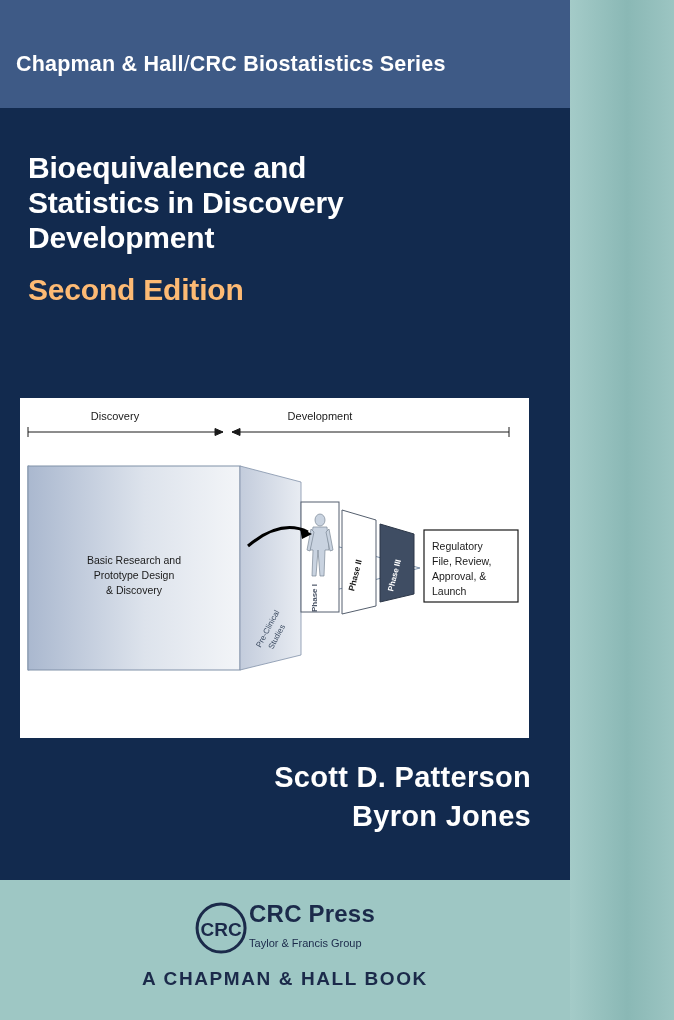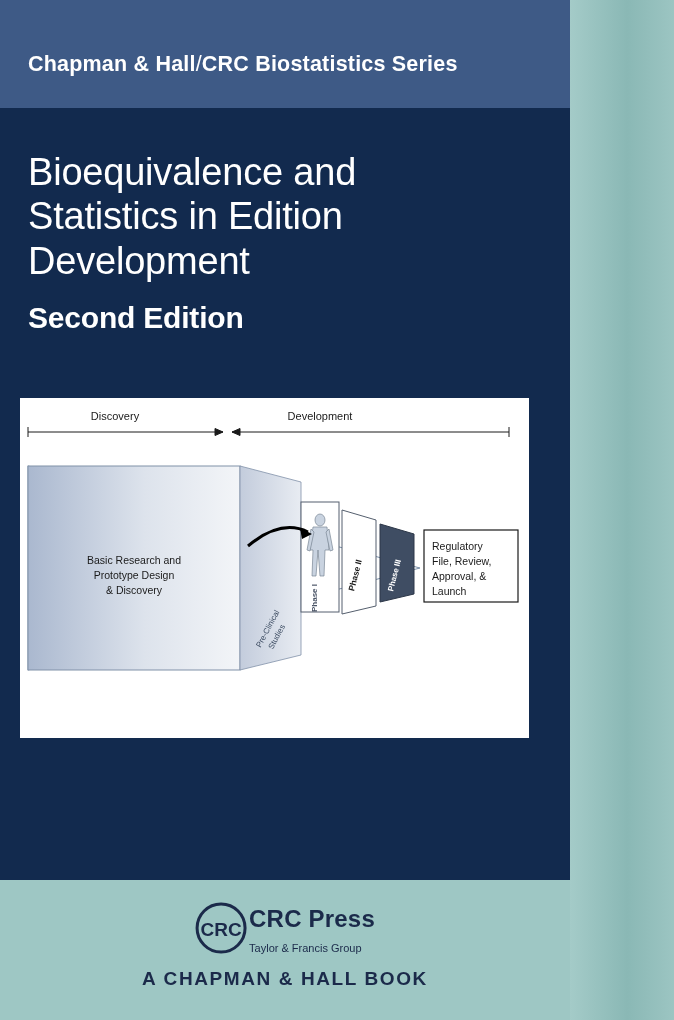--- a/index.html
+++ b/index.html
@@ -45,21 +45,21 @@
   .series-band {
     position: absolute;
     left: 0;
     top: 0;
     width: 570px;
     height: 108px;
     background: #3e5a86;
   }
   .series-text {
     position: absolute;
-    left: 28px;
+    left: 16px;
     top: 52px;
     font-size: 21.5px;
     font-weight: bold;
     color: #ffffff;
     letter-spacing: 0.2px;
     white-space: nowrap;
   }
   .series-text .thin { font-weight: normal; }
 
   
@@ -72,31 +72,31 @@
     background: #122a4e;
   }
 
   .title-block {
     position: absolute;
     left: 28px;
     top: 42px;
     width: 520px;
   }
   .title-line {
-    font-size: 38px;
-    font-weight: normal;
+    font-size: 30px;
+    font-weight: bold;
     color: #ffffff;
     line-height: 1.17;
     letter-spacing: -0.2px;
   }
   .subtitle {
     margin-top: 18px;
     font-size: 30px;
     font-weight: bold;
-    color: #ffffff;
+    color: #fdba74;
     letter-spacing: -0.2px;
   }
 
   
   .figure {
     position: absolute;
     left: 20px;
     top: 290px;
     width: 509px;
     height: 340px;
@@ -127,21 +127,21 @@
     width: 570px;
     height: 140px;
     background: #9ec7c4;
   }
   .crc-logo-wrap {
     position: absolute;
     left: 50%;
     transform: translateX(-50%);
     top: 22px;
     display: flex;
-    align-items: flex-end;
+    align-items: flex-start;
     gap: 2px;
   }
   .crc-mark {
     width: 52px;
     height: 52px;
   }
   .crc-text-block {
     display: flex;
     flex-direction: column;
     justify-content: center;
@@ -182,21 +182,21 @@
   <div class="series-band">
     <div class="series-text">
       <span>Chapman &amp; Hall</span><span class="thin">/</span><span>CRC Biostatistics Series</span>
     </div>
   </div>
 
   <div class="navy-panel">
 
     <div class="title-block">
       <div class="title-line">Bioequivalence and</div>
-      <div class="title-line">Statistics in Edition</div>
+      <div class="title-line">Statistics in Discovery</div>
       <div class="title-line">Development</div>
       <div class="subtitle">Second Edition</div>
     </div>
 
     <div class="figure">
       <svg class="fig-svg" width="509" height="340" viewBox="0 0 509 340">
         <rect x="0" y="0" width="509" height="340" fill="#ffffff"></rect>
 
         <text x="95" y="22" font-family="Liberation Sans, sans-serif" font-size="11" fill="#1a1a1a" text-anchor="middle">Discovery</text>
         <text x="300" y="22" font-family="Liberation Sans, sans-serif" font-size="11" fill="#1a1a1a" text-anchor="middle">Development</text>
@@ -255,20 +255,22 @@
         <text x="412" y="197" font-family="Liberation Sans, sans-serif" font-size="10.5" fill="#1a1a1a">Launch</text>
 
         <g>
           <path d="M228 148 C252 128, 272 126, 288 134" fill="none" stroke="#000000" stroke-width="3"></path>
           <polygon points="292,136 280,130 282,141" fill="#000000"></polygon>
         </g>
       </svg>
     </div>
 
     <div class="authors">
+      <div class="author">Scott D. Patterson</div>
+      <div class="author">Byron Jones</div>
     </div>
   </div>
 
   <div class="bottom">
     <div class="crc-logo-wrap">
       <svg class="crc-mark" viewBox="0 0 52 52">
         <circle cx="26" cy="26" r="24" fill="none" stroke="#1b2a4a" stroke-width="3"></circle>
         <text x="26" y="34" font-family="Liberation Sans, sans-serif" font-size="19" font-weight="bold" fill="#1b2a4a" text-anchor="middle">CRC</text>
       </svg>
       <div class="crc-text-block">

